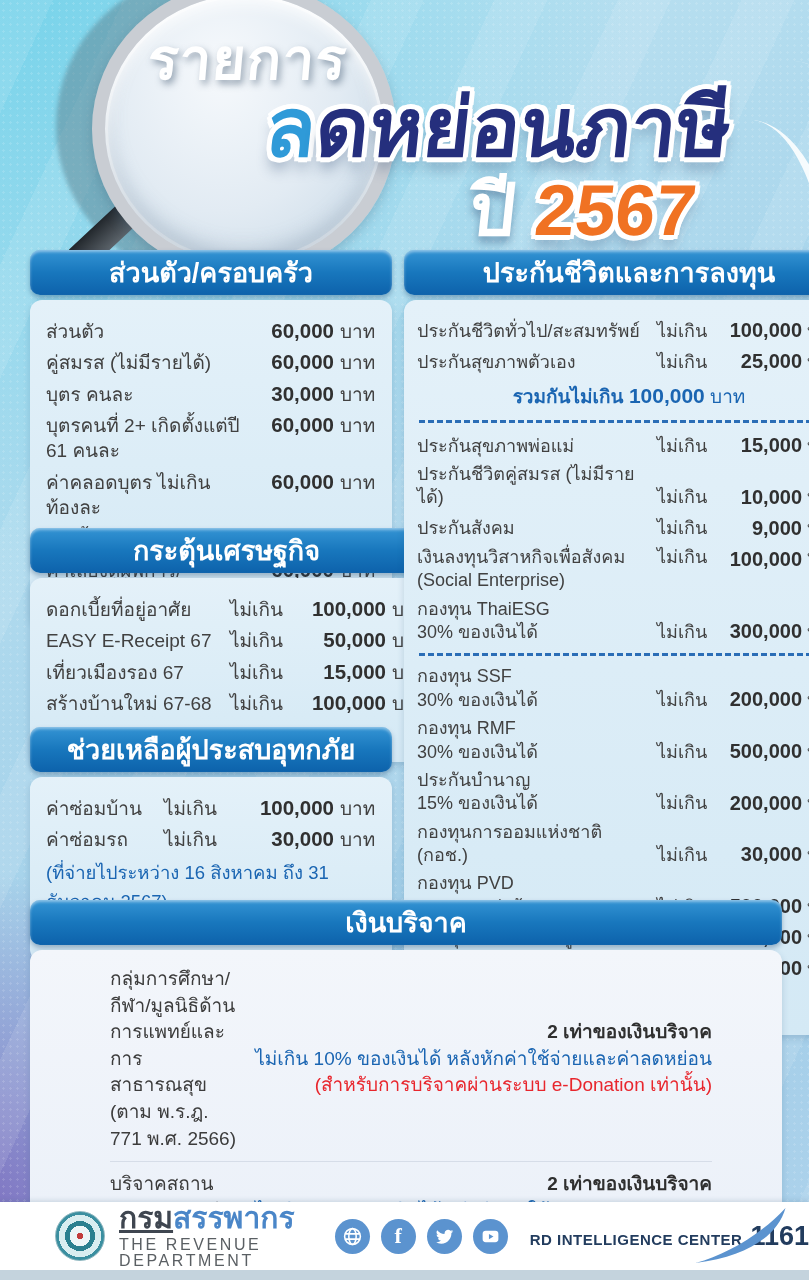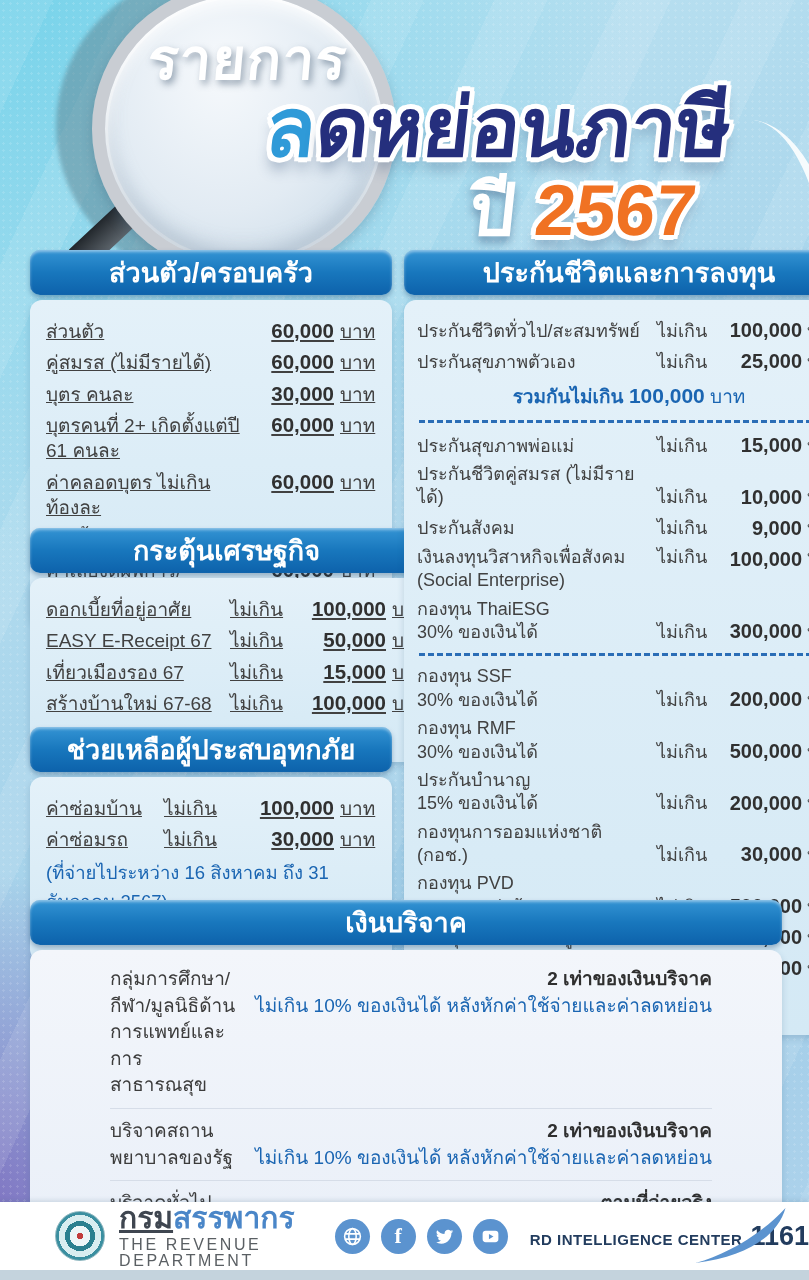--- a/index.html
+++ b/index.html
@@ -57,21 +57,21 @@
   #p3{left:30px;top:727px;width:362px;}
   #pin{left:404px;top:250px;width:450px;}
   #pdon{left:30px;top:900px;width:752px;}
   #p1 .sec-b{min-height:209px;}
   #p2 .sec-b{min-height:127px;}
   #p3 .sec-b{min-height:110px;}
   #pin .sec-b{min-height:586px;padding:12px 13px;}
   #pdon .sec-b{min-height:232px;background:linear-gradient(180deg,#f3f6fb 0%,#e9eff8 100%);
     padding:16px 70px 14px 80px;}
   
-  .row{display:flex;align-items:baseline;gap:6px;font-size:19px;line-height:1.32;margin:4.5px 0;text-decoration:underline;}
+  .row{display:flex;align-items:baseline;gap:6px;font-size:19px;line-height:1.32;margin:4.5px 0;}
   .row .lbl{flex:1;}
   .row .amt{font-weight:bold;font-size:20.5px;color:#303030;text-align:right;min-width:88px;}
   .row .unit{width:36px;}
   #p2 .row .lbl{flex:0 0 178px;}
   #p2 .row .cond{flex:0 0 62px;}
   #p2 .row .amt{flex:1;}
   #p3 .row .lbl{flex:0 0 112px;}
   #p3 .row .cond{flex:0 0 62px;}
   #p3 .row .amt{flex:1;}
   .note{font-size:18px;color:#414141;margin-top:2px;}
@@ -82,21 +82,21 @@
   .irow .lblk{flex:1;display:flex;flex-direction:column;}
   .irow .cond{flex:0 0 56px;}
   .irow .amt{font-weight:bold;font-size:20px;color:#303030;text-align:right;min-width:84px;}
   .irow .unit{width:34px;}
   #grp2 .irow:nth-child(4){align-items:flex-start;}
   .sum{text-align:center;color:#1a65b2;margin:7px 0 5px;font-size:19px;}
   .sum .sp{font-weight:bold;}
   .sum .sa{font-weight:bold;font-size:21px;}
   .dash{border-top:3px dashed #2a6db6;margin:9px 2px;}
   
-  .drow{display:flex;gap:16px;font-size:19px;line-height:1.4;}
+  .drow{display:flex;gap:16px;font-size:19px;line-height:1.4;align-items:center;}
   .dleft{flex:1;color:#3c3c3c;}
   .dright{text-align:right;}
   .dval{font-weight:bold;color:#2f2f2f;}
   .dblue{color:#1a65b2;}
   .dred{color:#e8262d;}
   .dsub{color:#3c3c3c;}
   .dsep{border:0;border-top:1px solid #d6dde8;margin:9px 0;}
   
   .footer{position:absolute;left:0;top:1202px;width:809px;height:68px;background:#fff;
     display:flex;align-items:center;padding:0 0 0 55px;box-sizing:border-box;
@@ -395,24 +395,26 @@
       <div class="sum"><span class="sp">รวมกันไม่เกิน</span> <span class="sa">500,000</span> <span class="su">บาท</span></div>
     </div>
   </section>
 
   <section id="pdon" class="panel">
     <div class="sec-h">เงินบริจาค</div>
     <div class="sec-b">
       <div class="drow">
         <div class="dleft">
           <div class="dlabel">กลุ่มการศึกษา/กีฬา/มูลนิธิด้านการแพทย์และการสาธารณสุข</div>
+          <div class="dsub">(ตาม พ.ร.ฎ. 771 พ.ศ. 2566)</div>
         </div>
         <div class="dright">
           <div class="dval">2 เท่าของเงินบริจาค</div>
           <div class="dblue">ไม่เกิน 10% ของเงินได้ หลังหักค่าใช้จ่ายและค่าลดหย่อน</div>
+          <div class="dred">(สำหรับการบริจาคผ่านระบบ e-Donation เท่านั้น)</div>
         </div>
       </div>
       <hr class="dsep">
       <div class="drow">
         <div class="dleft">
           <div class="dlabel">บริจาคสถานพยาบาลของรัฐ</div>
         </div>
         <div class="dright">
           <div class="dval">2 เท่าของเงินบริจาค</div>
           <div class="dblue">ไม่เกิน 10% ของเงินได้ หลังหักค่าใช้จ่ายและค่าลดหย่อน</div>

